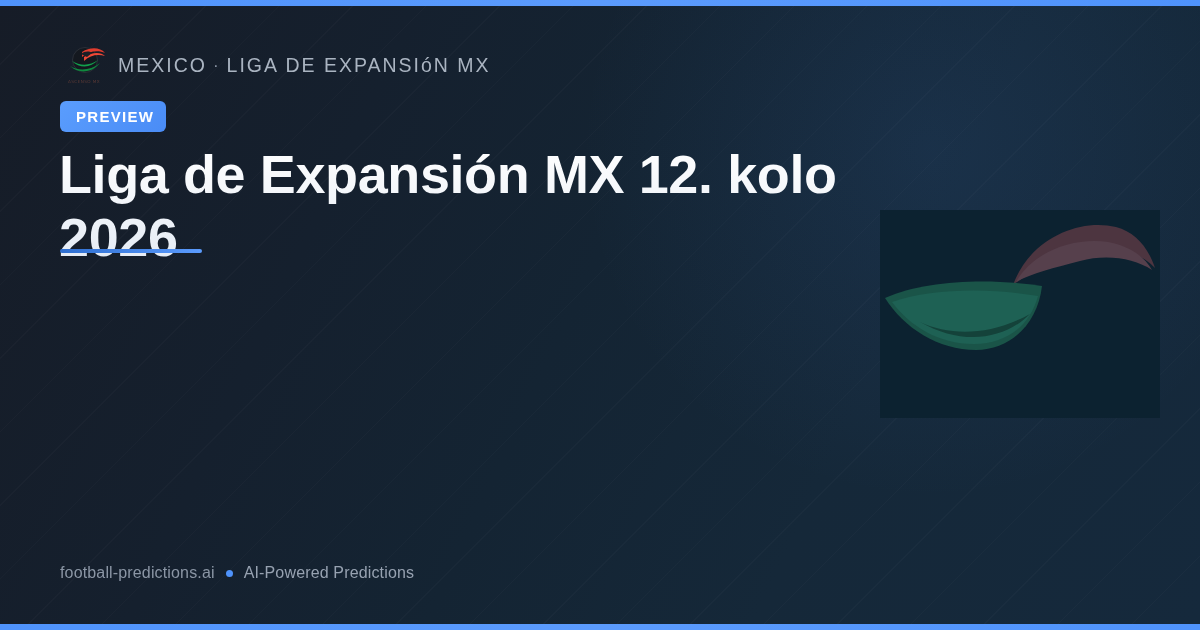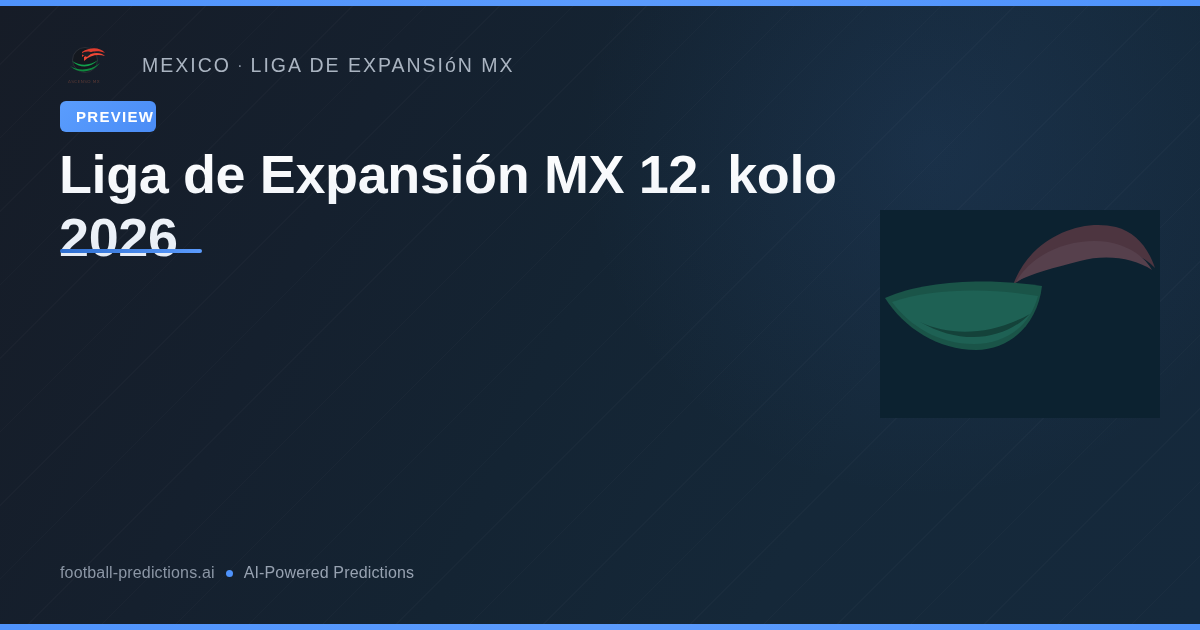--- a/index.html
+++ b/index.html
@@ -66,35 +66,34 @@
     margin-right:10px;
   }
   #league-logo-small svg { display:block; width:48px; height:42px; }
 
   #eyebrow-text {
     font-size:19.5px;
     letter-spacing:2.0px;
     color:#aab4c1;
     font-weight:400;
     white-space:nowrap;
-    margin-left:24px;
   }
   #eyebrow-text .sep { color:#8a95a4; padding:0 6px; font-size:17px; vertical-align:1px; }
 
   
   #preview-badge {
     position:absolute;
     left:60px; top:101px;
     z-index:5;
     background:linear-gradient(135deg,#5a9dfd 0%,#4a8cf6 100%);
     color:#ffffff;
     font-size:15px;
     font-weight:bold;
     letter-spacing:1.3px;
-    padding:8px 2px 8px 16px;
+    padding:8px 12px 8px 16px;
     border-radius:6px;
     line-height:1;
   }
 
   
   #headline {
     position:absolute;
     left:59px; top:143px;
     width:860px;
     z-index:5;

